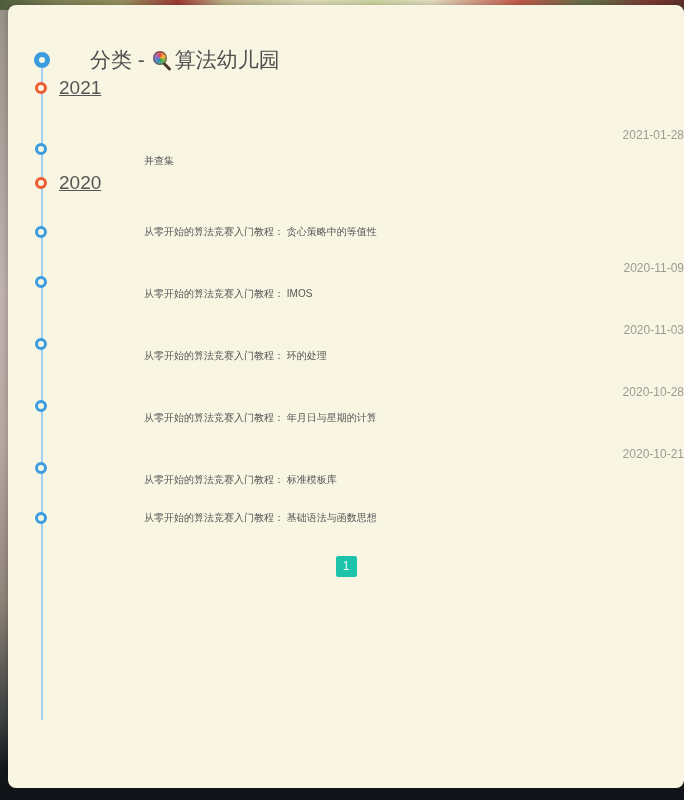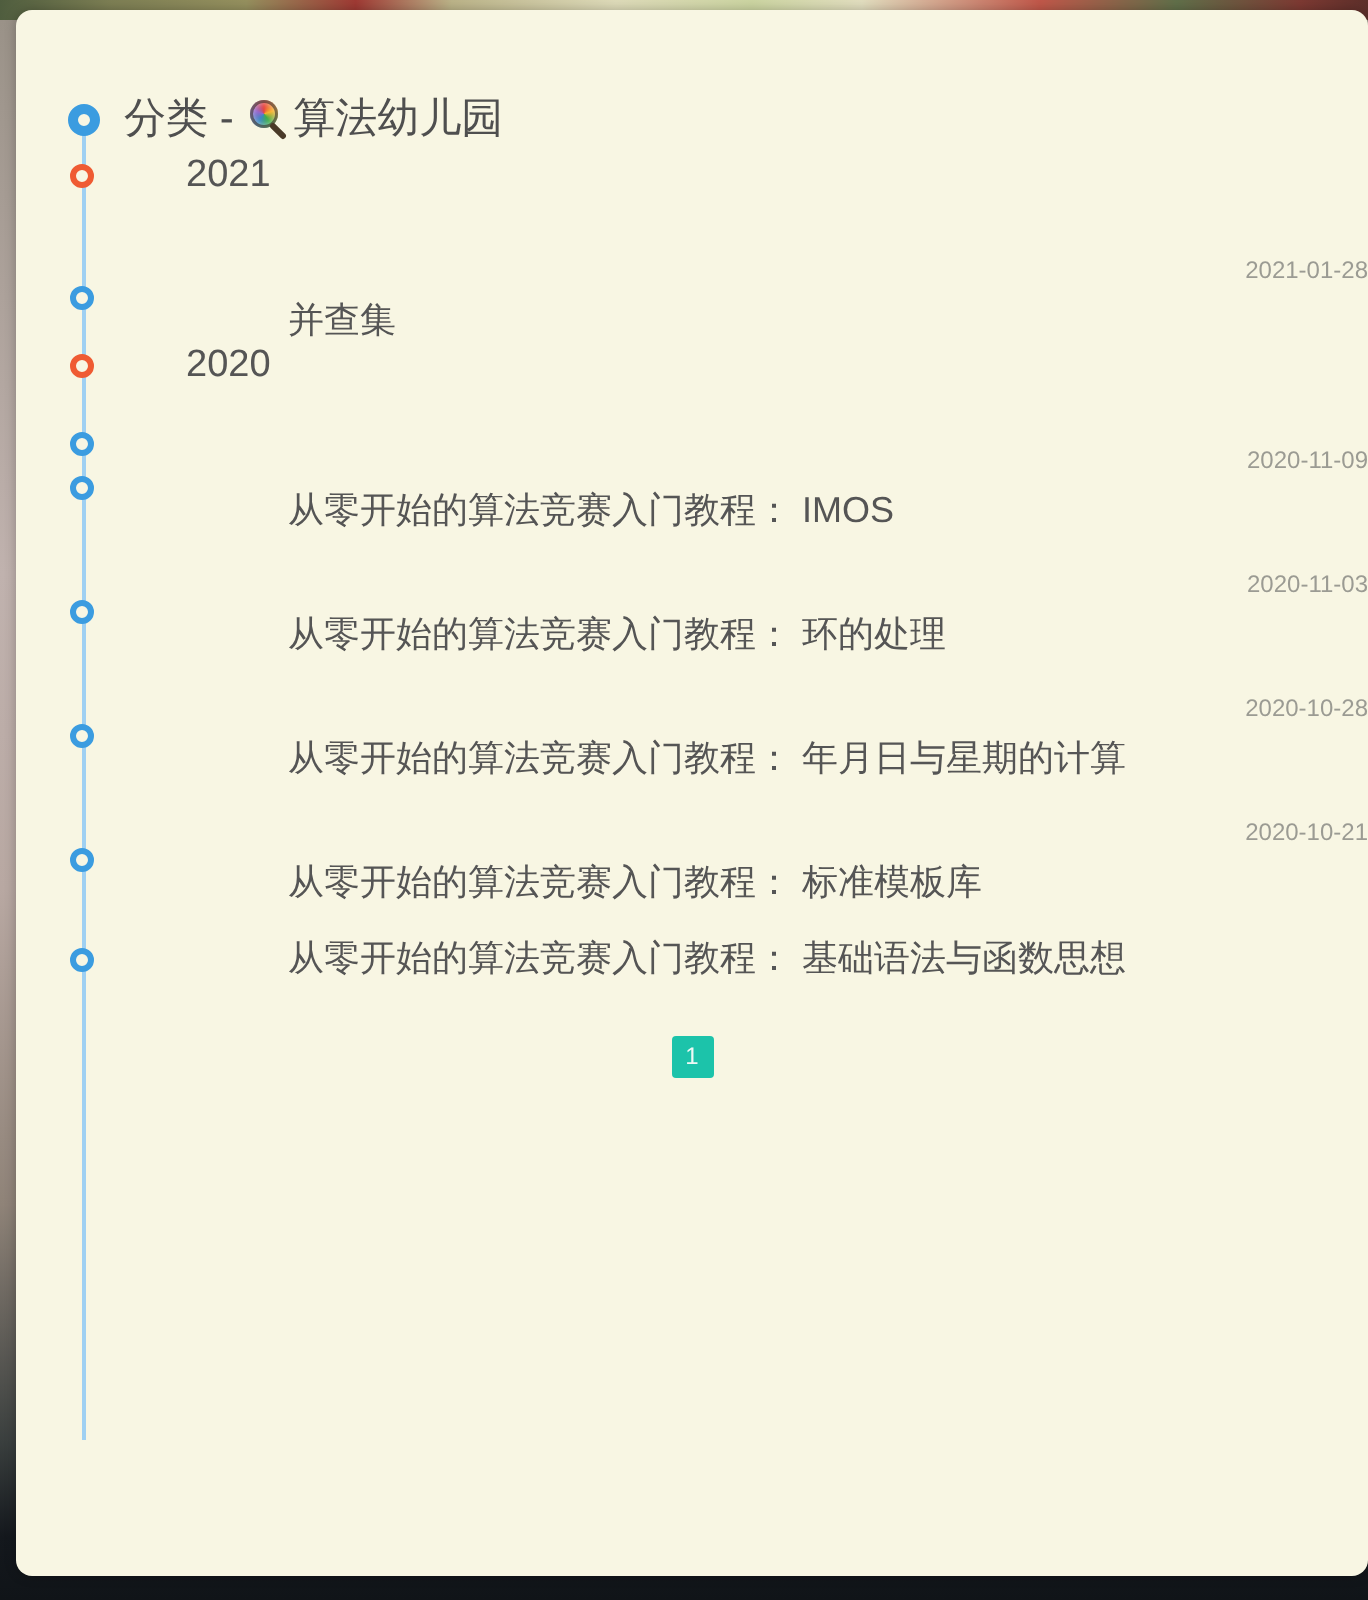--- a/index.html
+++ b/index.html
@@ -50,43 +50,44 @@
     position: absolute;
     left: 33px;
     top: 12px;
     width: 2px;
     height: 663px;
     background: var(--line-color, #9fd0f2);
   }
 
   .tl-header {
     position: relative;
-    padding-left: 54px;
+    padding-left: 82px;
     line-height: 30px;
     font-size: 21px;
     color: #4f4f4f;
   }
   .dot-big {
     position: absolute;
     left: 26px;
     top: 50%;
     transform: translateY(-50%);
     width: 6px;
     height: 6px;
     border: 5px solid var(--accent-blue, #3b9ce0);
     border-radius: 50%;
     background: var(--card-bg, #f8f6e3);
   }
 
   .year-row {
     position: relative;
-    padding-left: 85px;
+    padding-left: 51px;
     line-height: 26px;
     font-size: 19px;
     color: #555555;
+    text-decoration: underline;
   }
   .post-item + .year-row { }
 
   .dot-small {
     position: absolute;
     left: 27px;
     top: 50%;
     transform: translateY(-50%);
     width: 6px;
     height: 6px;
@@ -105,21 +106,21 @@
 
   .post-date {
     font-size: 12px;
     line-height: 16px;
     color: #9b9b93;
     padding-left: 5px;
     text-align: right;
   }
   .post-title {
     margin-top: 8px;
-    font-size: 18px;
+    font-size: 10px;
     line-height: 19px;
   }
   .post-title a {
     color: #555555;
     text-decoration: none;
     cursor: pointer;
   }
 
   
   .lollipop {
@@ -197,20 +198,23 @@
     </div>
   </div>
 
   <div class="year-row">
     <span class="dot-small dot-orange"></span>
     <span>2020</span>
   </div>
 
   <div class="post-item">
     <span class="dot-small dot-blue"></span>
+    <div class="post-title">
+      <a>从零开始的算法竞赛入门教程： 贪心策略中的等值性</a>
+    </div>
   </div>
 
   <div class="post-item">
     <span class="dot-small dot-blue"></span>
     <div class="post-date">2020-11-09</div>
     <div class="post-title">
       <a>从零开始的算法竞赛入门教程： IMOS</a>
     </div>
   </div>
 

